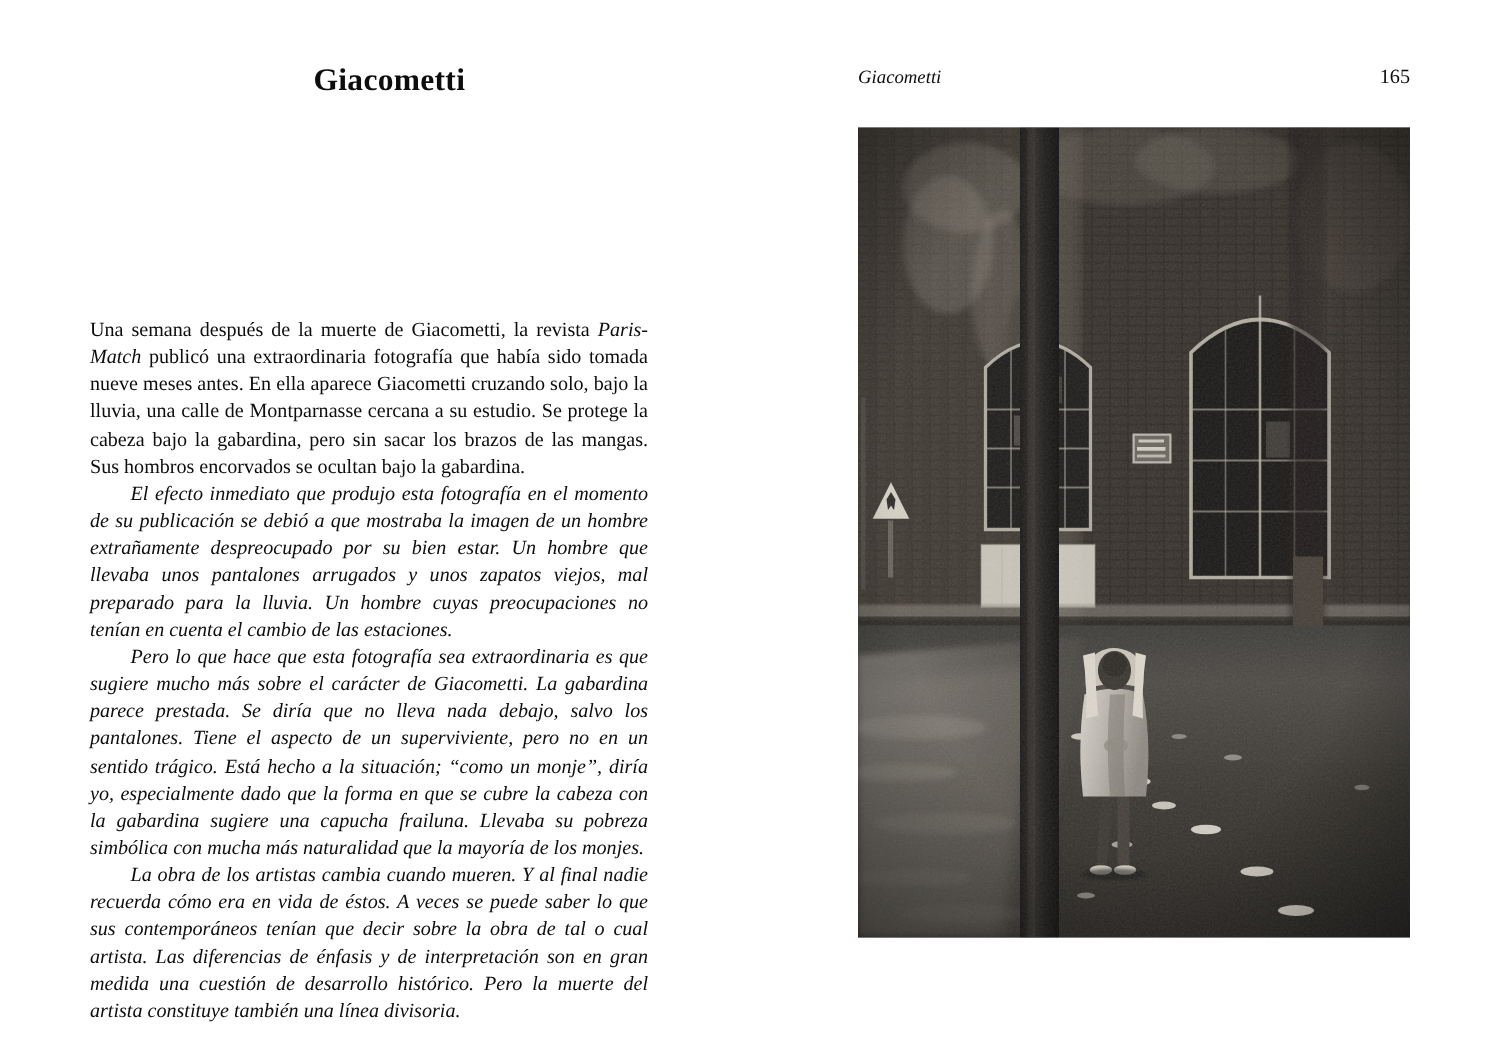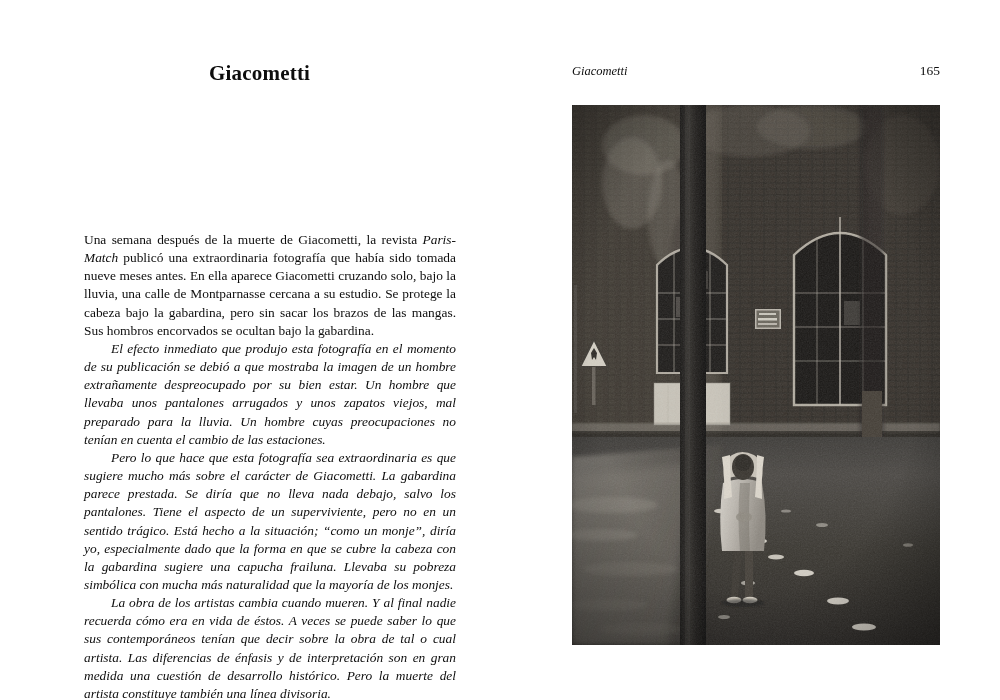--- a/index.html
+++ b/index.html
@@ -14,42 +14,41 @@
     overflow: hidden;
     font-family: "Liberation Serif", "DejaVu Serif", serif;
     color: #0d0d0d;
   }
 
   
   .spread {
     position: absolute;
     inset: 0;
     background: #ffffff;
-    margin-top: 20px;
   }
 
   
   .page-left {
     position: absolute;
     left: 0; top: 0;
     width: 500px; height: 700px;
   }
   .chapter-title {
     position: absolute;
     left: 209px;
     top: 42px;
     font-size: 21px;
     font-weight: bold;
     letter-spacing: 0.2px;
     line-height: 1.1;
     white-space: nowrap;
   }
   .body-column {
     position: absolute;
-    left: 84px;
+    left: 60px;
     top: 211px;
     width: 372px;
     font-size: 13.4px;
     line-height: 18.15px;
     text-align: justify;
     text-justify: inter-word;
     hyphens: none;
   }
   .body-column p {
     margin: 0;

